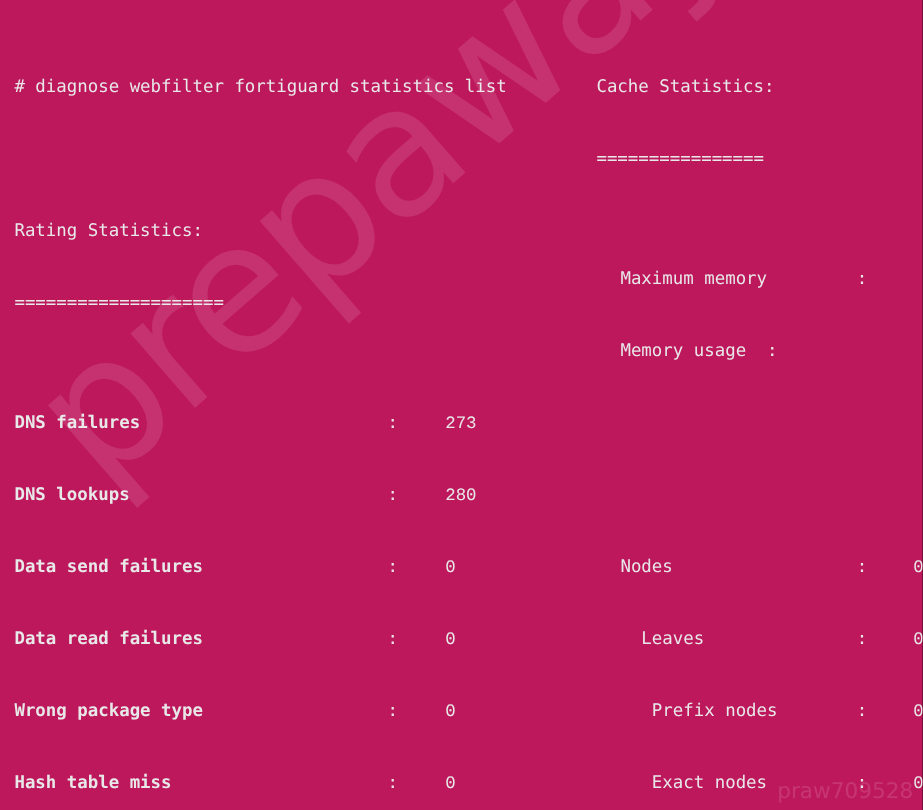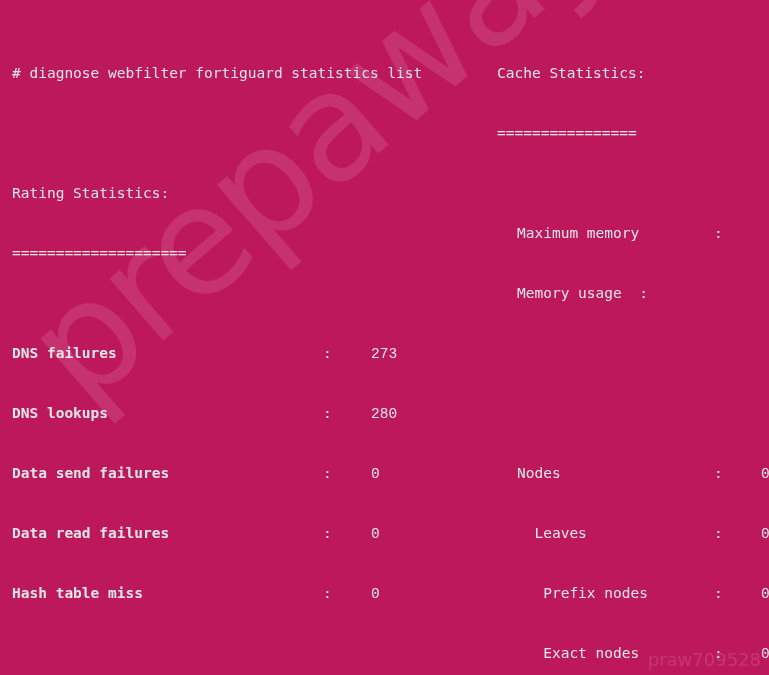--- a/index.html
+++ b/index.html
@@ -98,20 +98,21 @@
     <div class="line prompt"># diagnose webfilter fortiguard statistics list</div>
     <div class="line blank"></div>
     <div class="line heading">Rating Statistics:</div>
     <div class="line rule">====================</div>
 
     
     <div class="line"><span class="lbl">DNS failures</span><span class="colon">:</span><span class="val">273</span></div>
     <div class="line"><span class="lbl">DNS lookups</span><span class="colon">:</span><span class="val">280</span></div>
     <div class="line"><span class="lbl">Data send failures</span><span class="colon">:</span><span class="val">0</span></div>
     <div class="line"><span class="lbl">Data read failures</span><span class="colon">:</span><span class="val">0</span></div>
+    <div class="line"><span class="lbl">Wrong package type</span><span class="colon">:</span><span class="val">0</span></div>
     <div class="line"><span class="lbl">Hash table miss</span><span class="colon">:</span><span class="val">0</span></div>
     
     
     
     
     
     
     
     
     

